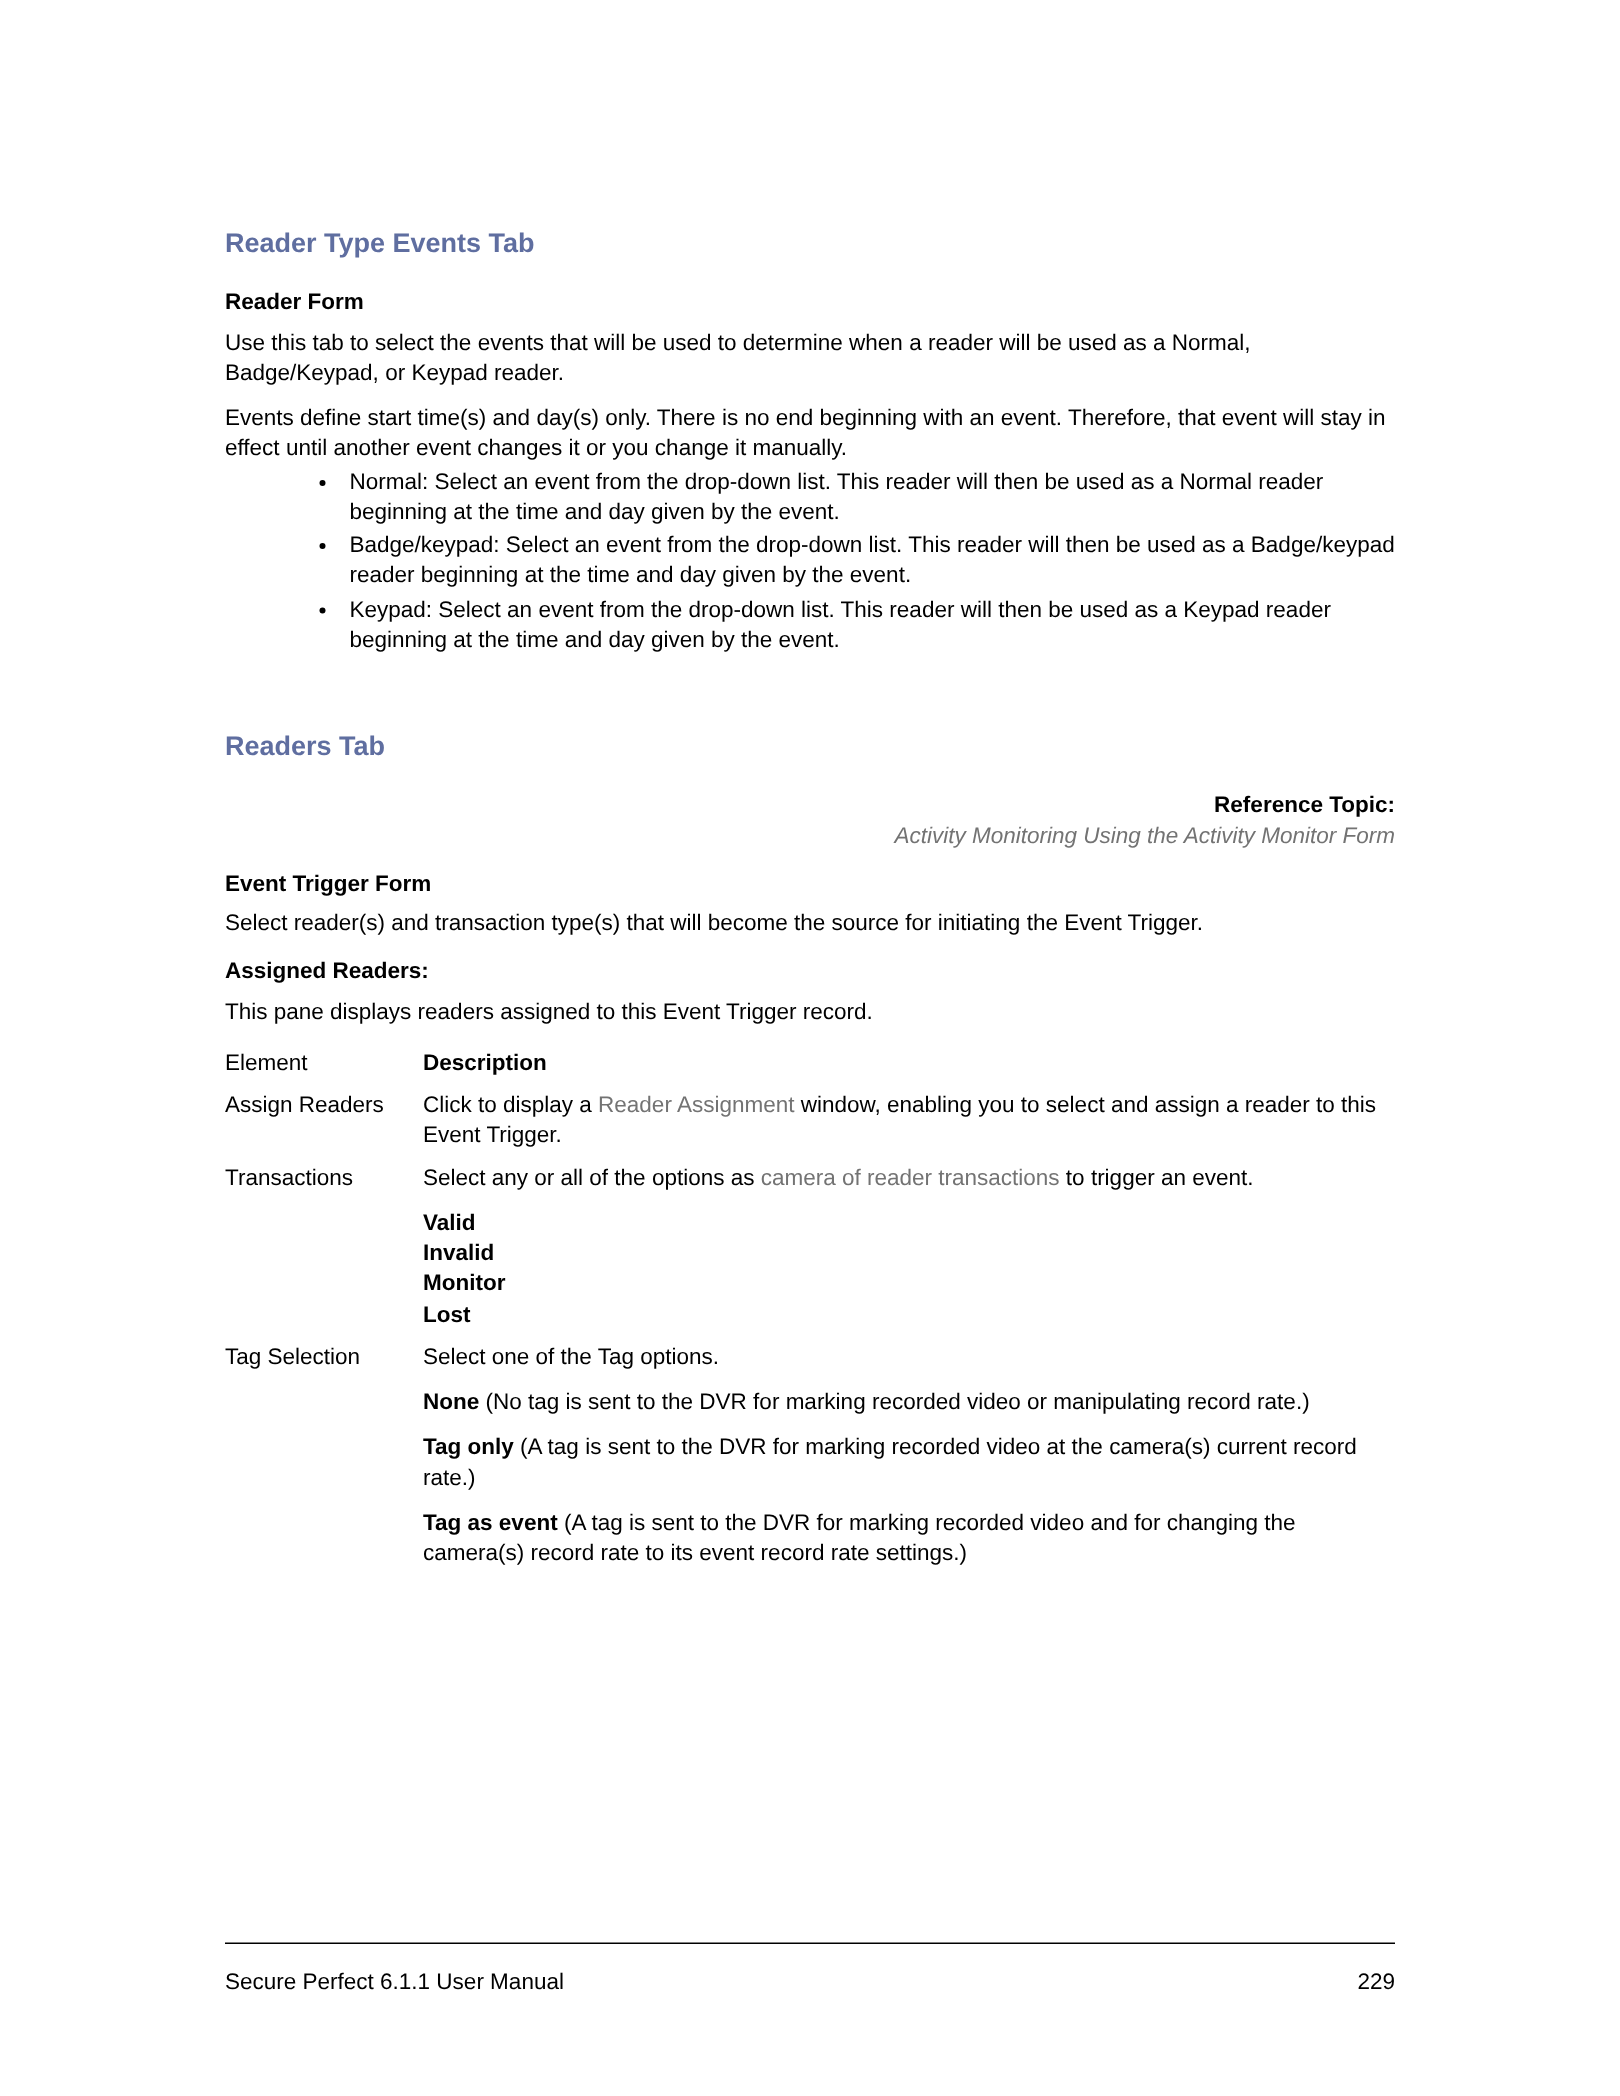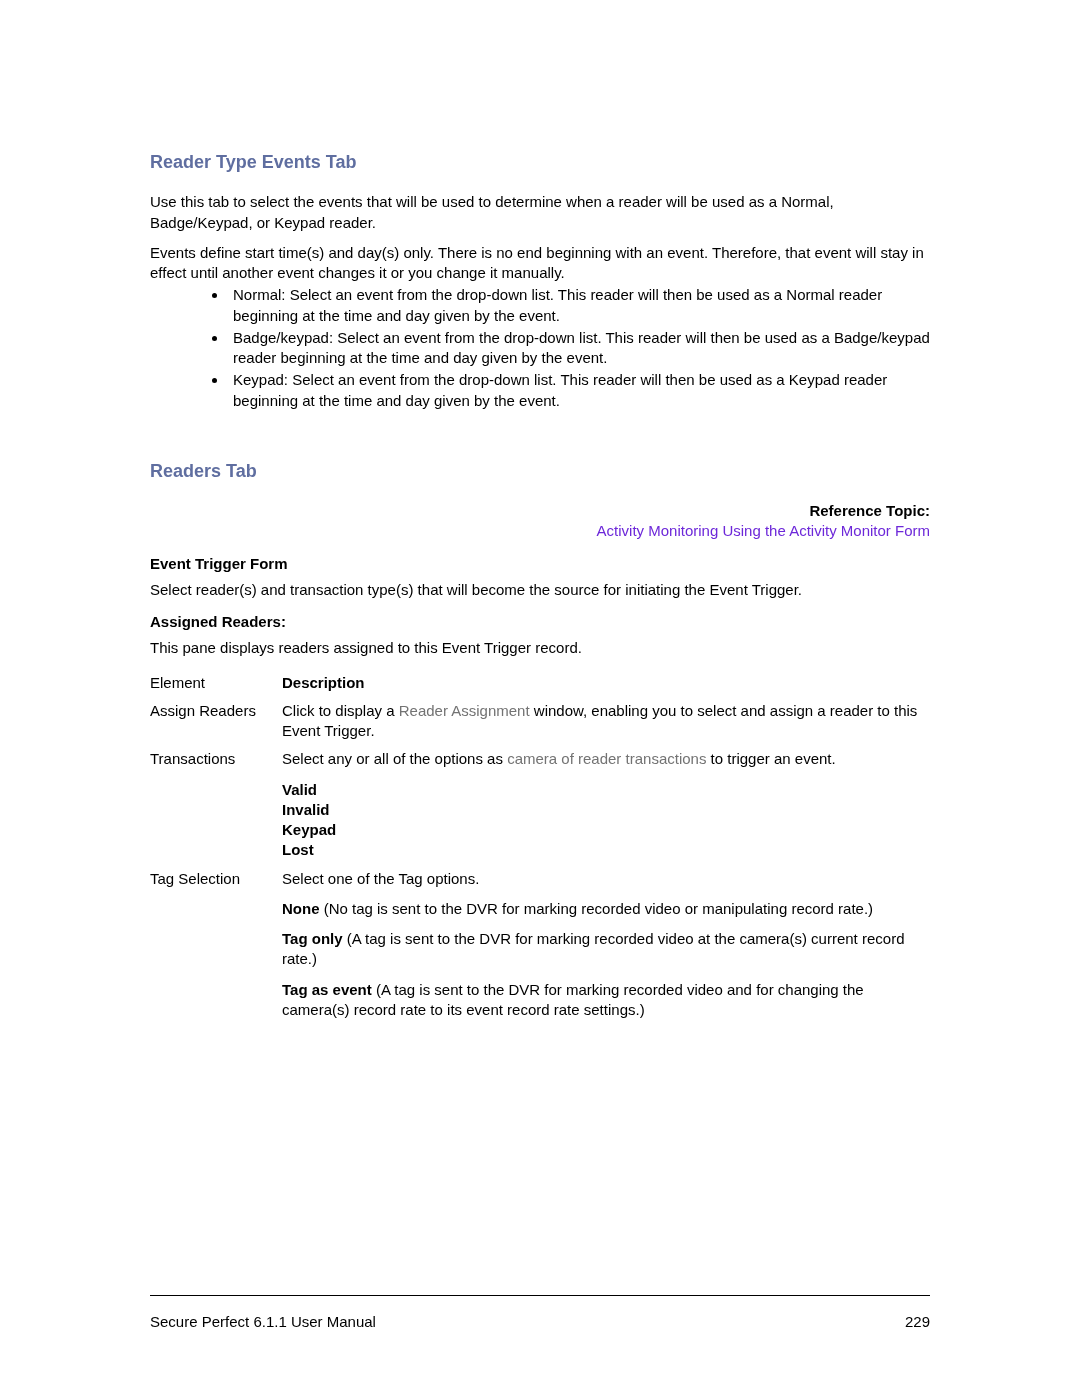--- a/index.html
+++ b/index.html
@@ -41,21 +41,22 @@
     padding-left: 5px;
   }
   .ref-block {
     text-align: right;
     margin: 0 0 10px 0;
   }
   .ref-label {
     font-weight: bold;
   }
   .ref-link {
-    color: #6d28d9;
+    color: #737373;
+    font-style: italic;
   }
   .green {
     color: #737373;
   }
   .def-table {
     display: table;
     width: 100%;
     border-collapse: collapse;
     margin-top: 4px;
   }
@@ -97,20 +98,21 @@
   .section-gap {
     height: 30px;
   }
 </style>
 </head>
 <body>
 
 <div class="page">
 
   <div class="section-heading">Reader Type Events Tab</div>
+  <div class="subheading">Reader Form</div>
   <div class="para">Use this tab to select the events that will be used to determine when a reader will be used as a Normal, Badge/Keypad, or Keypad reader.</div>
   <div class="para" style="margin-bottom:2px;">Events define start time(s) and day(s) only. There is no end beginning with an event. Therefore, that event will stay in effect until another event changes it or you change it manually.</div>
   <ul class="bullets">
     <li>Normal: Select an event from the drop-down list. This reader will then be used as a Normal reader beginning at the time and day given by the event.</li>
     <li>Badge/keypad: Select an event from the drop-down list. This reader will then be used as a Badge/keypad reader beginning at the time and day given by the event.</li>
     <li>Keypad: Select an event from the drop-down list. This reader will then be used as a Keypad reader beginning at the time and day given by the event.</li>
   </ul>
 
   <div class="section-gap"></div>
 
@@ -144,21 +146,21 @@
 
     <div class="def-row">
       <div class="def-el">Transactions</div>
       <div class="def-desc">
         <div class="p">
           <span>Select any or all of the options as </span><span class="green">camera of reader transactions</span><span> to trigger an event.</span>
         </div>
         <div class="p">
           <span class="bold" style="display:block;">Valid</span>
           <span class="bold" style="display:block;">Invalid</span>
-          <span class="bold" style="display:block;">Keypad</span>
+          <span class="bold" style="display:block;">Monitor</span>
           <span class="bold" style="display:block;">Lost</span>
         </div>
       </div>
     </div>
 
     <div class="def-row">
       <div class="def-el">Tag Selection</div>
       <div class="def-desc">
         <div class="p">Select one of the Tag options.</div>
         <div class="p">

